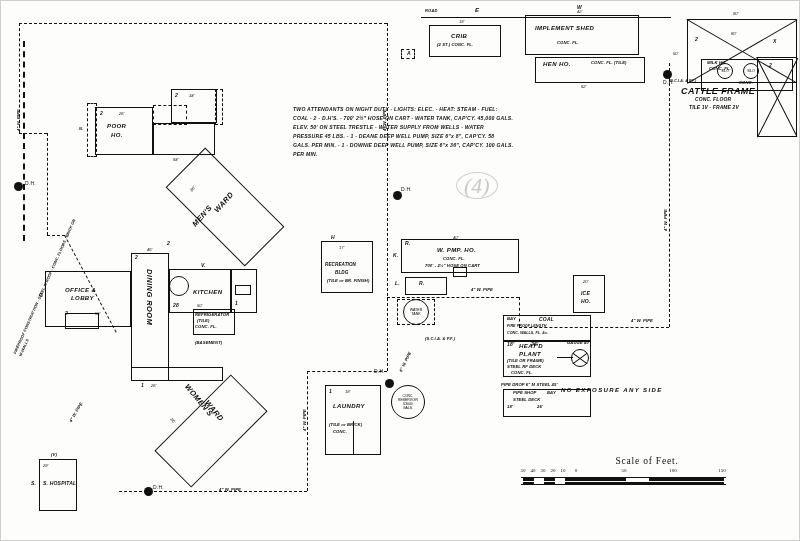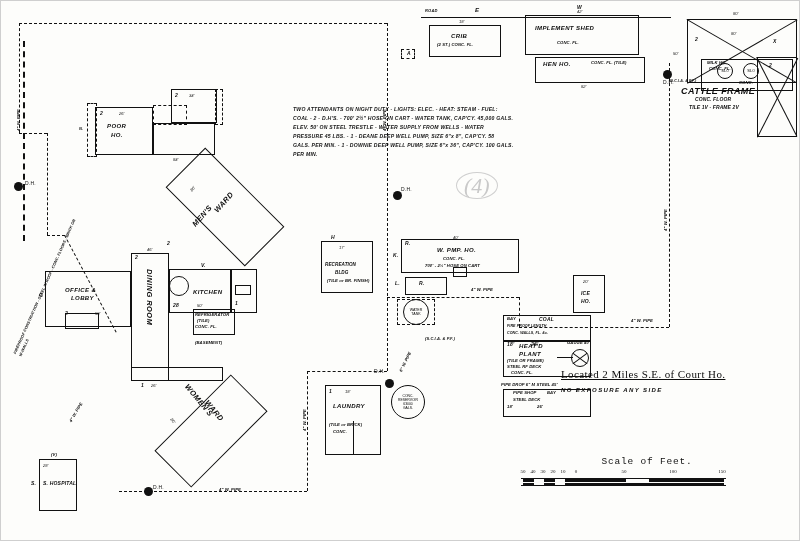--- a/index.html
+++ b/index.html
@@ -92,21 +92,21 @@
     font-weight:bold;
     line-height:1.78;
     letter-spacing:.25px;
     color:#141414;
   }
   #notes div{white-space:nowrap;}
   
   #scalewrap{position:absolute;left:520px;top:455px;width:252px;}
   #scaletitle{
     text-align:center;font-size:9.5px;color:#111;letter-spacing:.8px;
-    font-family:Liberation Mono, monospace;
+    font-family:Liberation Serif, serif;
   }
   #scaleticks{position:relative;height:9px;margin-top:2px;}
   #scaleticks span{
     position:absolute;font-size:5px;color:#111;
     font-family:"Liberation Serif", serif;
     transform:translateX(-50%);
   }
   #scalebar{position:relative;height:7px;margin-top:1px;}
   .sb{position:absolute;height:3px;top:0;background:#111;}
   .sb2{position:absolute;height:2.4px;top:3.6px;background:#111;}
@@ -376,21 +376,20 @@
   <div class="circ" style="left:390px;top:384px;width:34px;height:34px;font-size:3.4px;line-height:1.25;">CONC.<br>RESERVOIR<br>63000<br>GALS.</div>
 
   <div class="lbl tiny" style="left:424px;top:336px;font-size:4px;">(S.C.I.A. &amp; P.F.)</div>
 
   <div class="bldg" style="left:38px;top:458px;width:38px;height:52px;"></div>
   <div class="lbl xs" style="left:42px;top:480px;">S. HOSPITAL</div>
   <div class="lbl tiny" style="left:50px;top:452px;">(V)</div>
   <div class="dim" style="left:42px;top:462px;">28'</div>
   <div class="lbl xs" style="left:30px;top:480px;">S.</div>
 
-  <div class="lbl md nostyle" style="left:560px;top:368px;font-size:11px;text-decoration:underline;font-family:'Liberation Serif',serif;">Located 2 Miles S.E. of Court Ho.</div>
   <div class="lbl sm" style="left:560px;top:386px;letter-spacing:1.4px;">NO EXPOSURE  ANY  SIDE</div>
 
   <div id="scalewrap">
     <div id="scaletitle">Scale of Feet.</div>
     <div id="scaleticks">
         <span style="left: 2px;">50</span>
         <span style="left: 12px;">40</span>
         <span style="left: 22px;">30</span>
         <span style="left: 32px;">20</span>
         <span style="left: 42px;">10</span>

